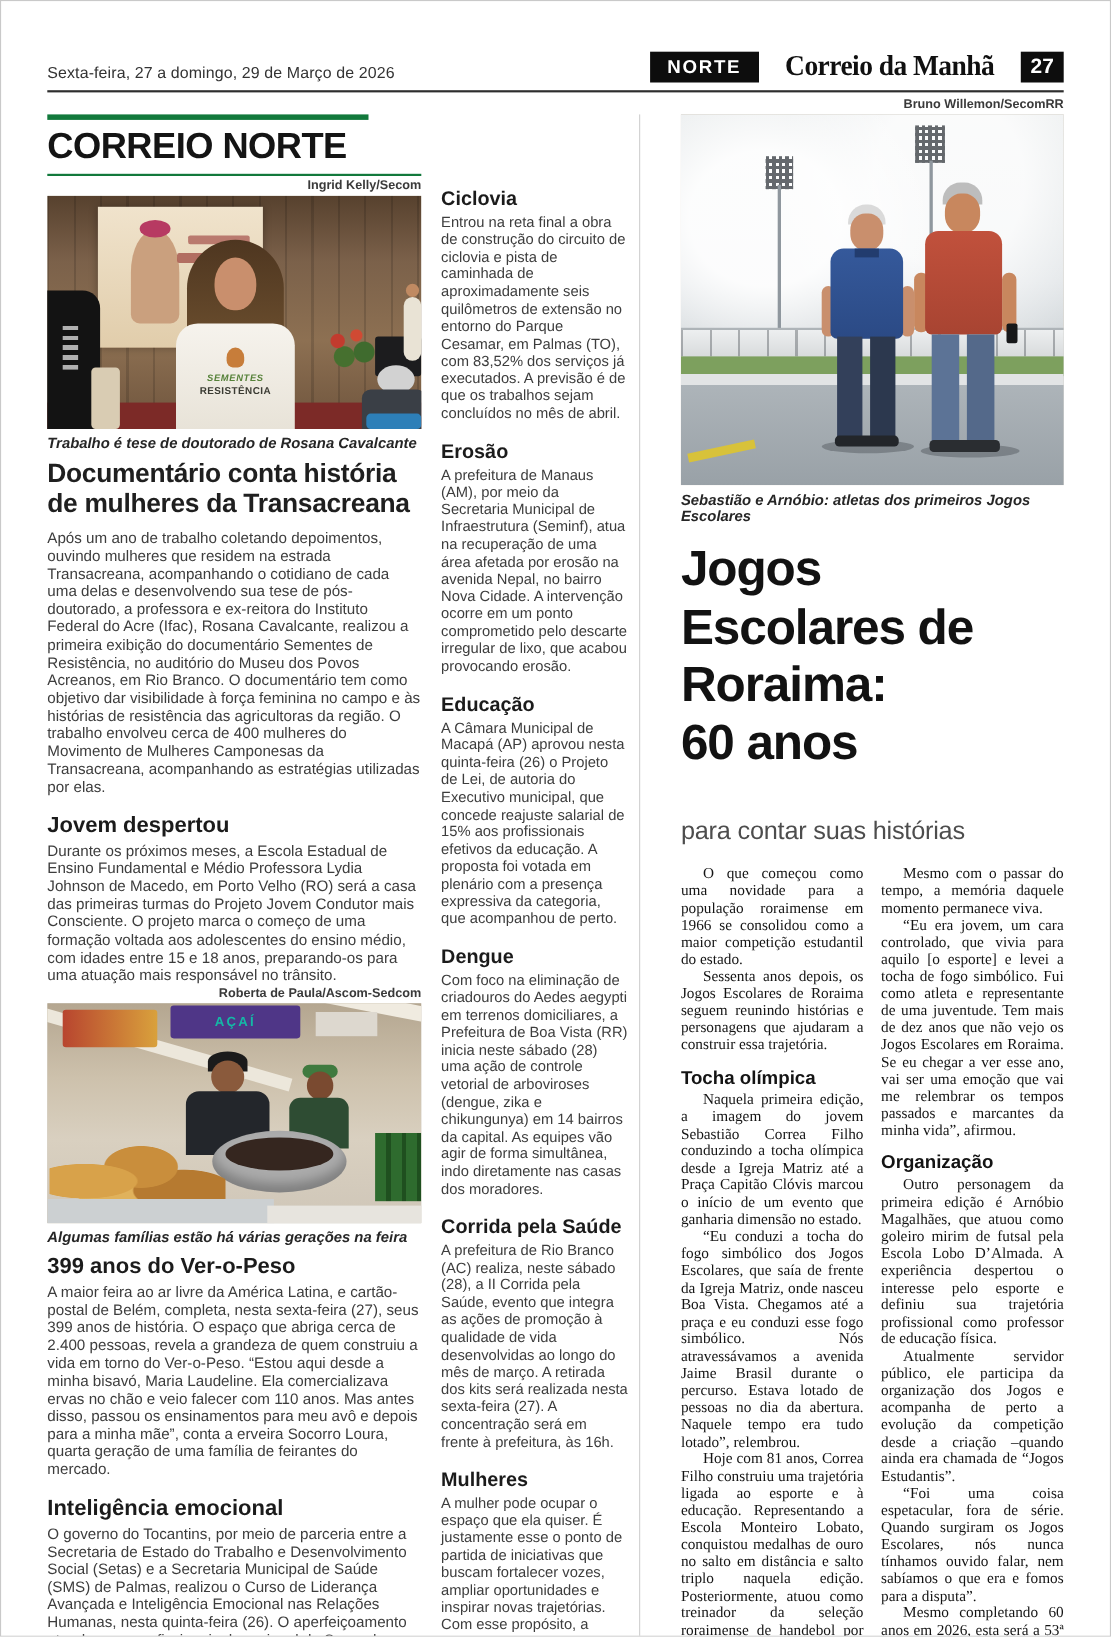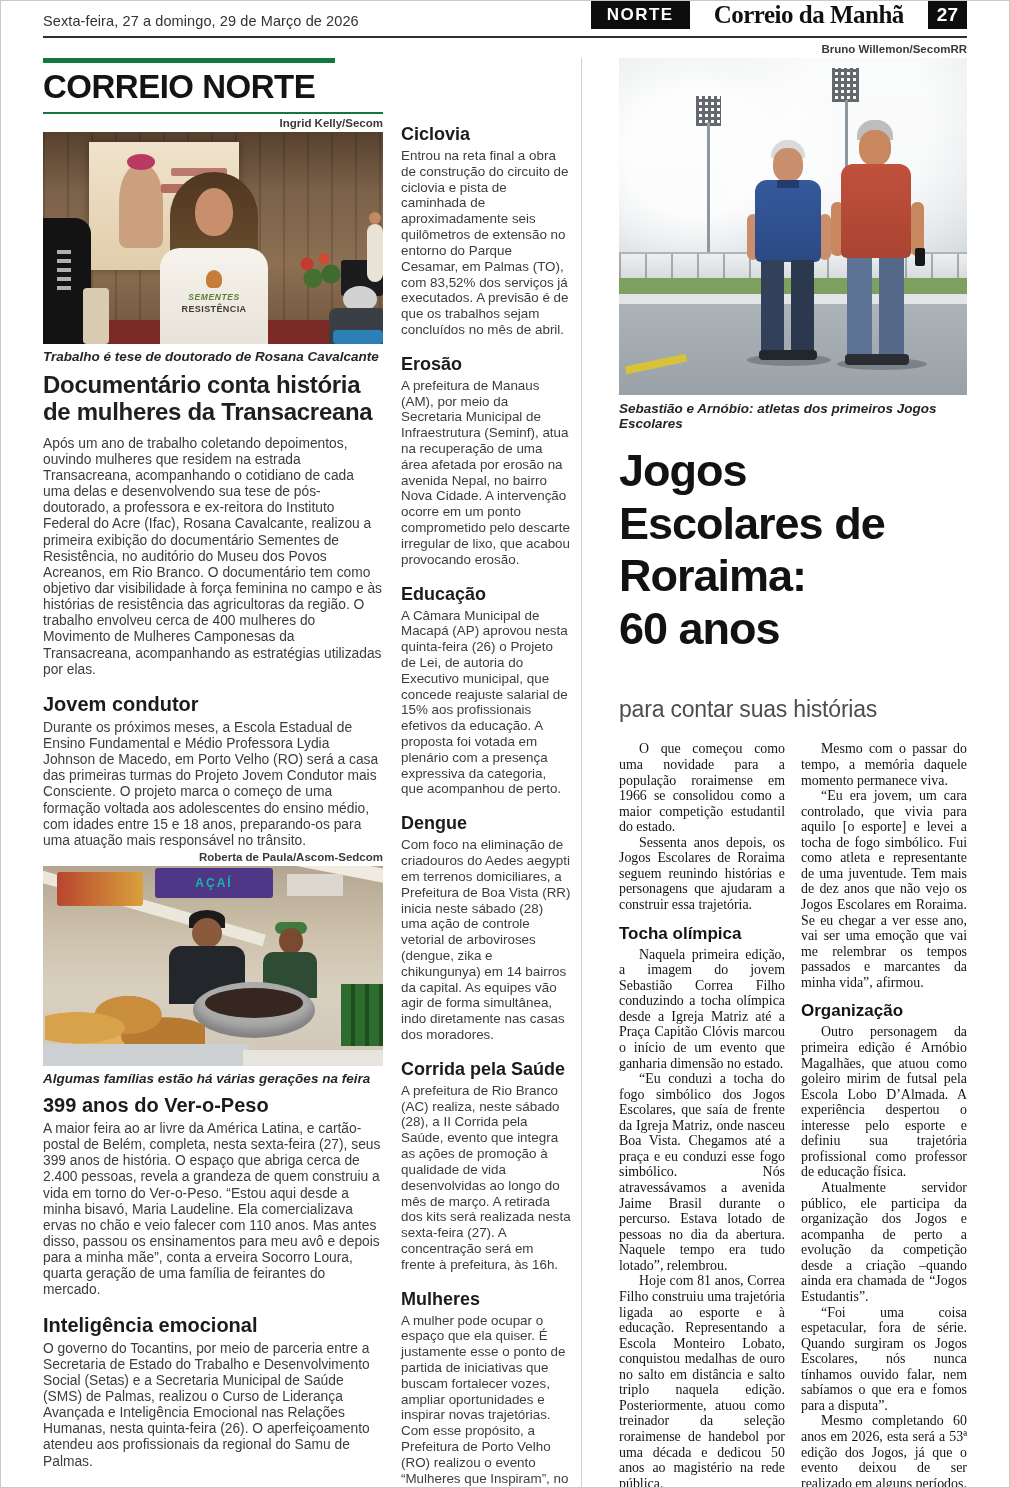--- a/index.html
+++ b/index.html
@@ -2,21 +2,21 @@
 <html lang="pt"><head>
 <meta charset="utf-8">
 <style>
   :root{ --green:#12793c; --ink:#1c1c1c; --body:#3d3d3d; }
   *{ box-sizing:border-box; }
   html,body{ margin:0; padding:0; }
   body{ width:1010px; height:1488px; background:#fff; font-family:"Liberation Sans",sans-serif; color:var(--ink); overflow:hidden; position:relative; }
   .page{ width:1010px; height:1488px; border:1px solid #c9c9c9; overflow:hidden; }
 
   
-  .header{ margin:0 42px; padding-bottom:7px; border-bottom:2px solid #2e2e2e; display:flex; align-items:flex-end; }
+  .header{ margin:0 42px; padding-top:46px; padding-bottom:7px; border-bottom:2px solid #2e2e2e; display:flex; align-items:flex-end; }
   .date-line{ font-size:14.5px; color:#333; letter-spacing:.1px; }
   .header-right{ margin-left:auto; display:flex; align-items:center; gap:24px; }
   .badge{ background:#0d0d0d; color:#fff; font-weight:700; font-size:17px; letter-spacing:1.5px; padding:4px 16px; }
   .masthead{ font-family:"Liberation Serif",serif; font-weight:700; font-size:25px; color:#101010; letter-spacing:-.5px; transform:scaleY(1.05); }
   .pagenum{ background:#0d0d0d; color:#fff; font-weight:700; font-size:19px; padding:3px 9px; }
   .credit-top{ margin:5px 42px 3px; text-align:right; font-size:11.5px; font-weight:700; color:#3a3a3a; }
 
   
   .columns{ display:flex; margin:0 42px; align-items:stretch; }
   .col-left{ width:340px; flex:none; }
@@ -199,21 +199,21 @@
           <div class="ab p1-tshirt-t1">SEMENTES</div>
           <div class="ab p1-tshirt-t2">RESISTÊNCIA</div>
         </div>
       </div>
 
       <div class="caption">Trabalho é tese de doutorado de Rosana Cavalcante</div>
 
       <h2 class="headline1">Documentário conta história de mulheres da Transacreana</h2>
       <div class="body-sans">Após um ano de trabalho coletando depoimentos, ouvindo mulheres que residem na estrada Transacreana, acompanhando o cotidiano de cada uma delas e desenvolvendo sua tese de pós-doutorado, a professora e ex-reitora do Instituto Federal do Acre (Ifac), Rosana Cavalcante, realizou a primeira exibição do documentário Sementes de Resistência, no auditório do Museu dos Povos Acreanos, em Rio Branco. O documentário tem como objetivo dar visibilidade à força feminina no campo e às histórias de resistência das agricultoras da região. O trabalho envolveu cerca de 400 mulheres do Movimento de Mulheres Camponesas da Transacreana, acompanhando as estratégias utilizadas por elas.</div>
 
-      <h3 class="subhead-left">Jovem condutor</h3>
+      <h3 class="subhead-left">Jovem despertou</h3>
       <div class="body-sans">Durante os próximos meses, a Escola Estadual de Ensino Fundamental e Médio Professora Lydia Johnson de Macedo, em Porto Velho (RO) será a casa das primeiras turmas do Projeto Jovem Condutor mais Consciente. O projeto marca o começo de uma formação voltada aos adolescentes do ensino médio, com idades entre 15 e 18 anos, preparando-os para uma atuação mais responsável no trânsito.</div>
 
       <div class="credit">Roberta de Paula/Ascom-Sedcom</div>
 
       <div class="photo photo2">
         <div class="ab p2-bg"></div>
         <div class="ab p2-beamA"></div>
         <div class="ab p2-beamB"></div>
         <div class="ab p2-sign-left"></div>
         <div class="ab p2-sign-acai">AÇAÍ</div>

